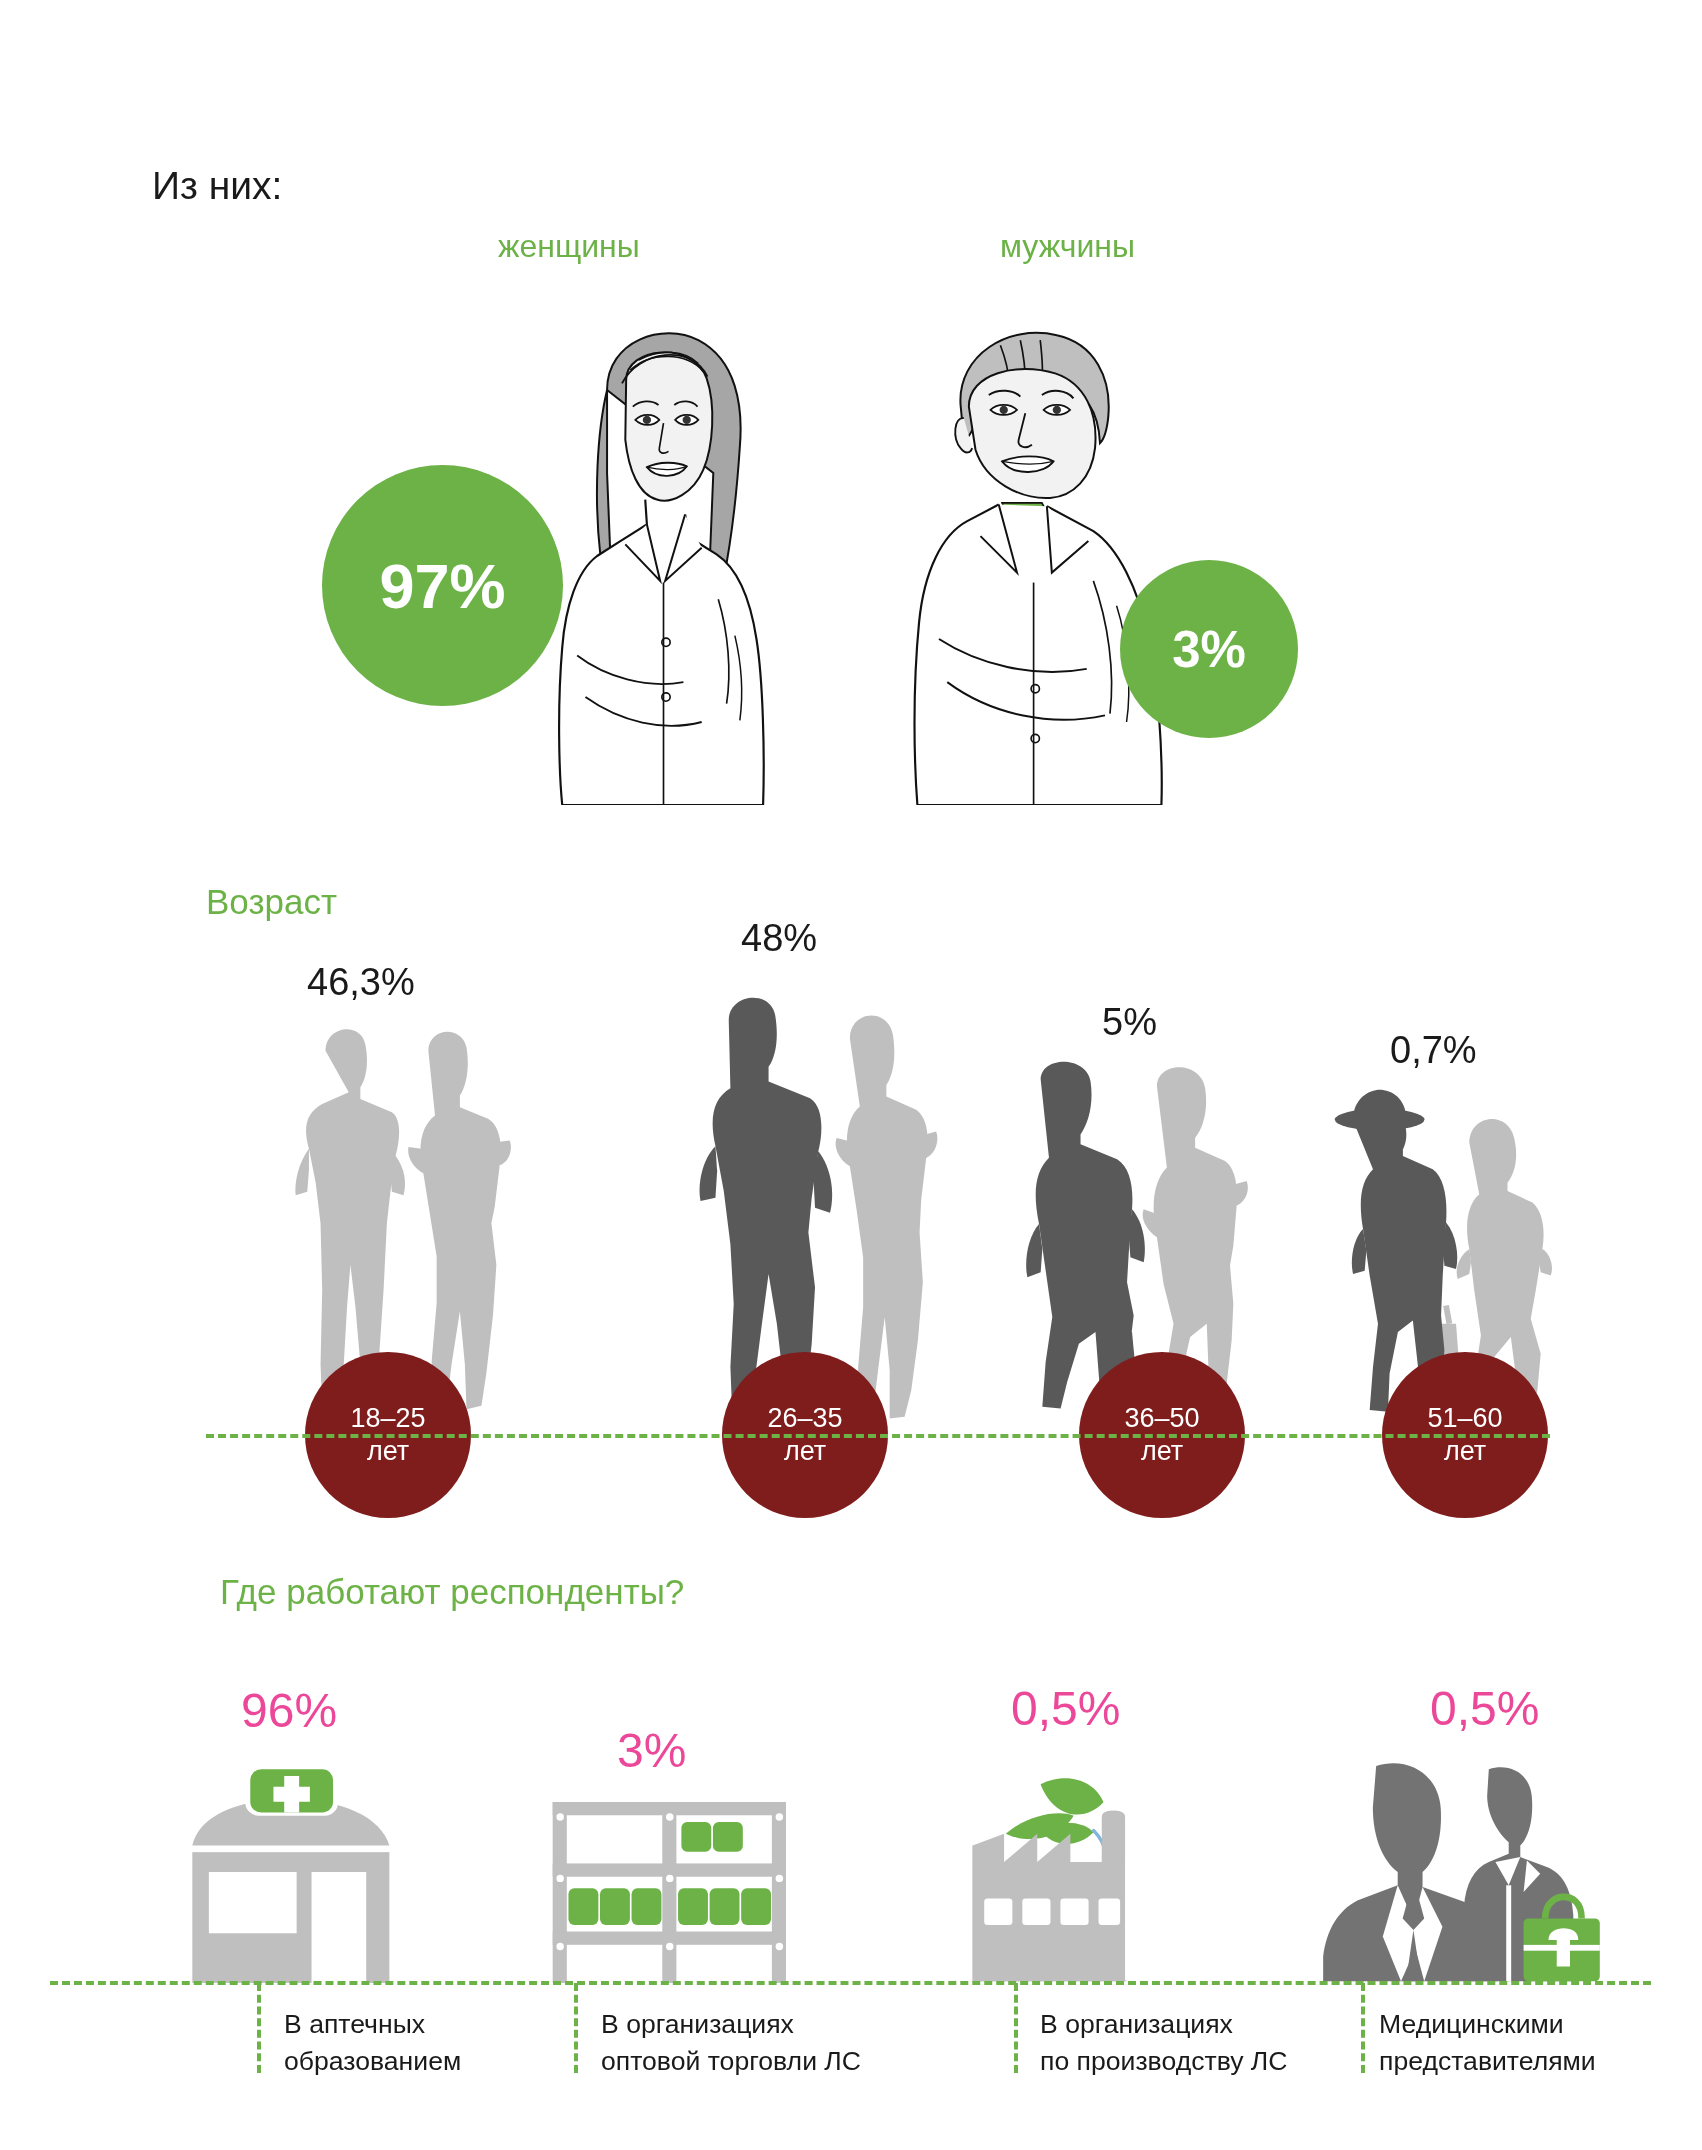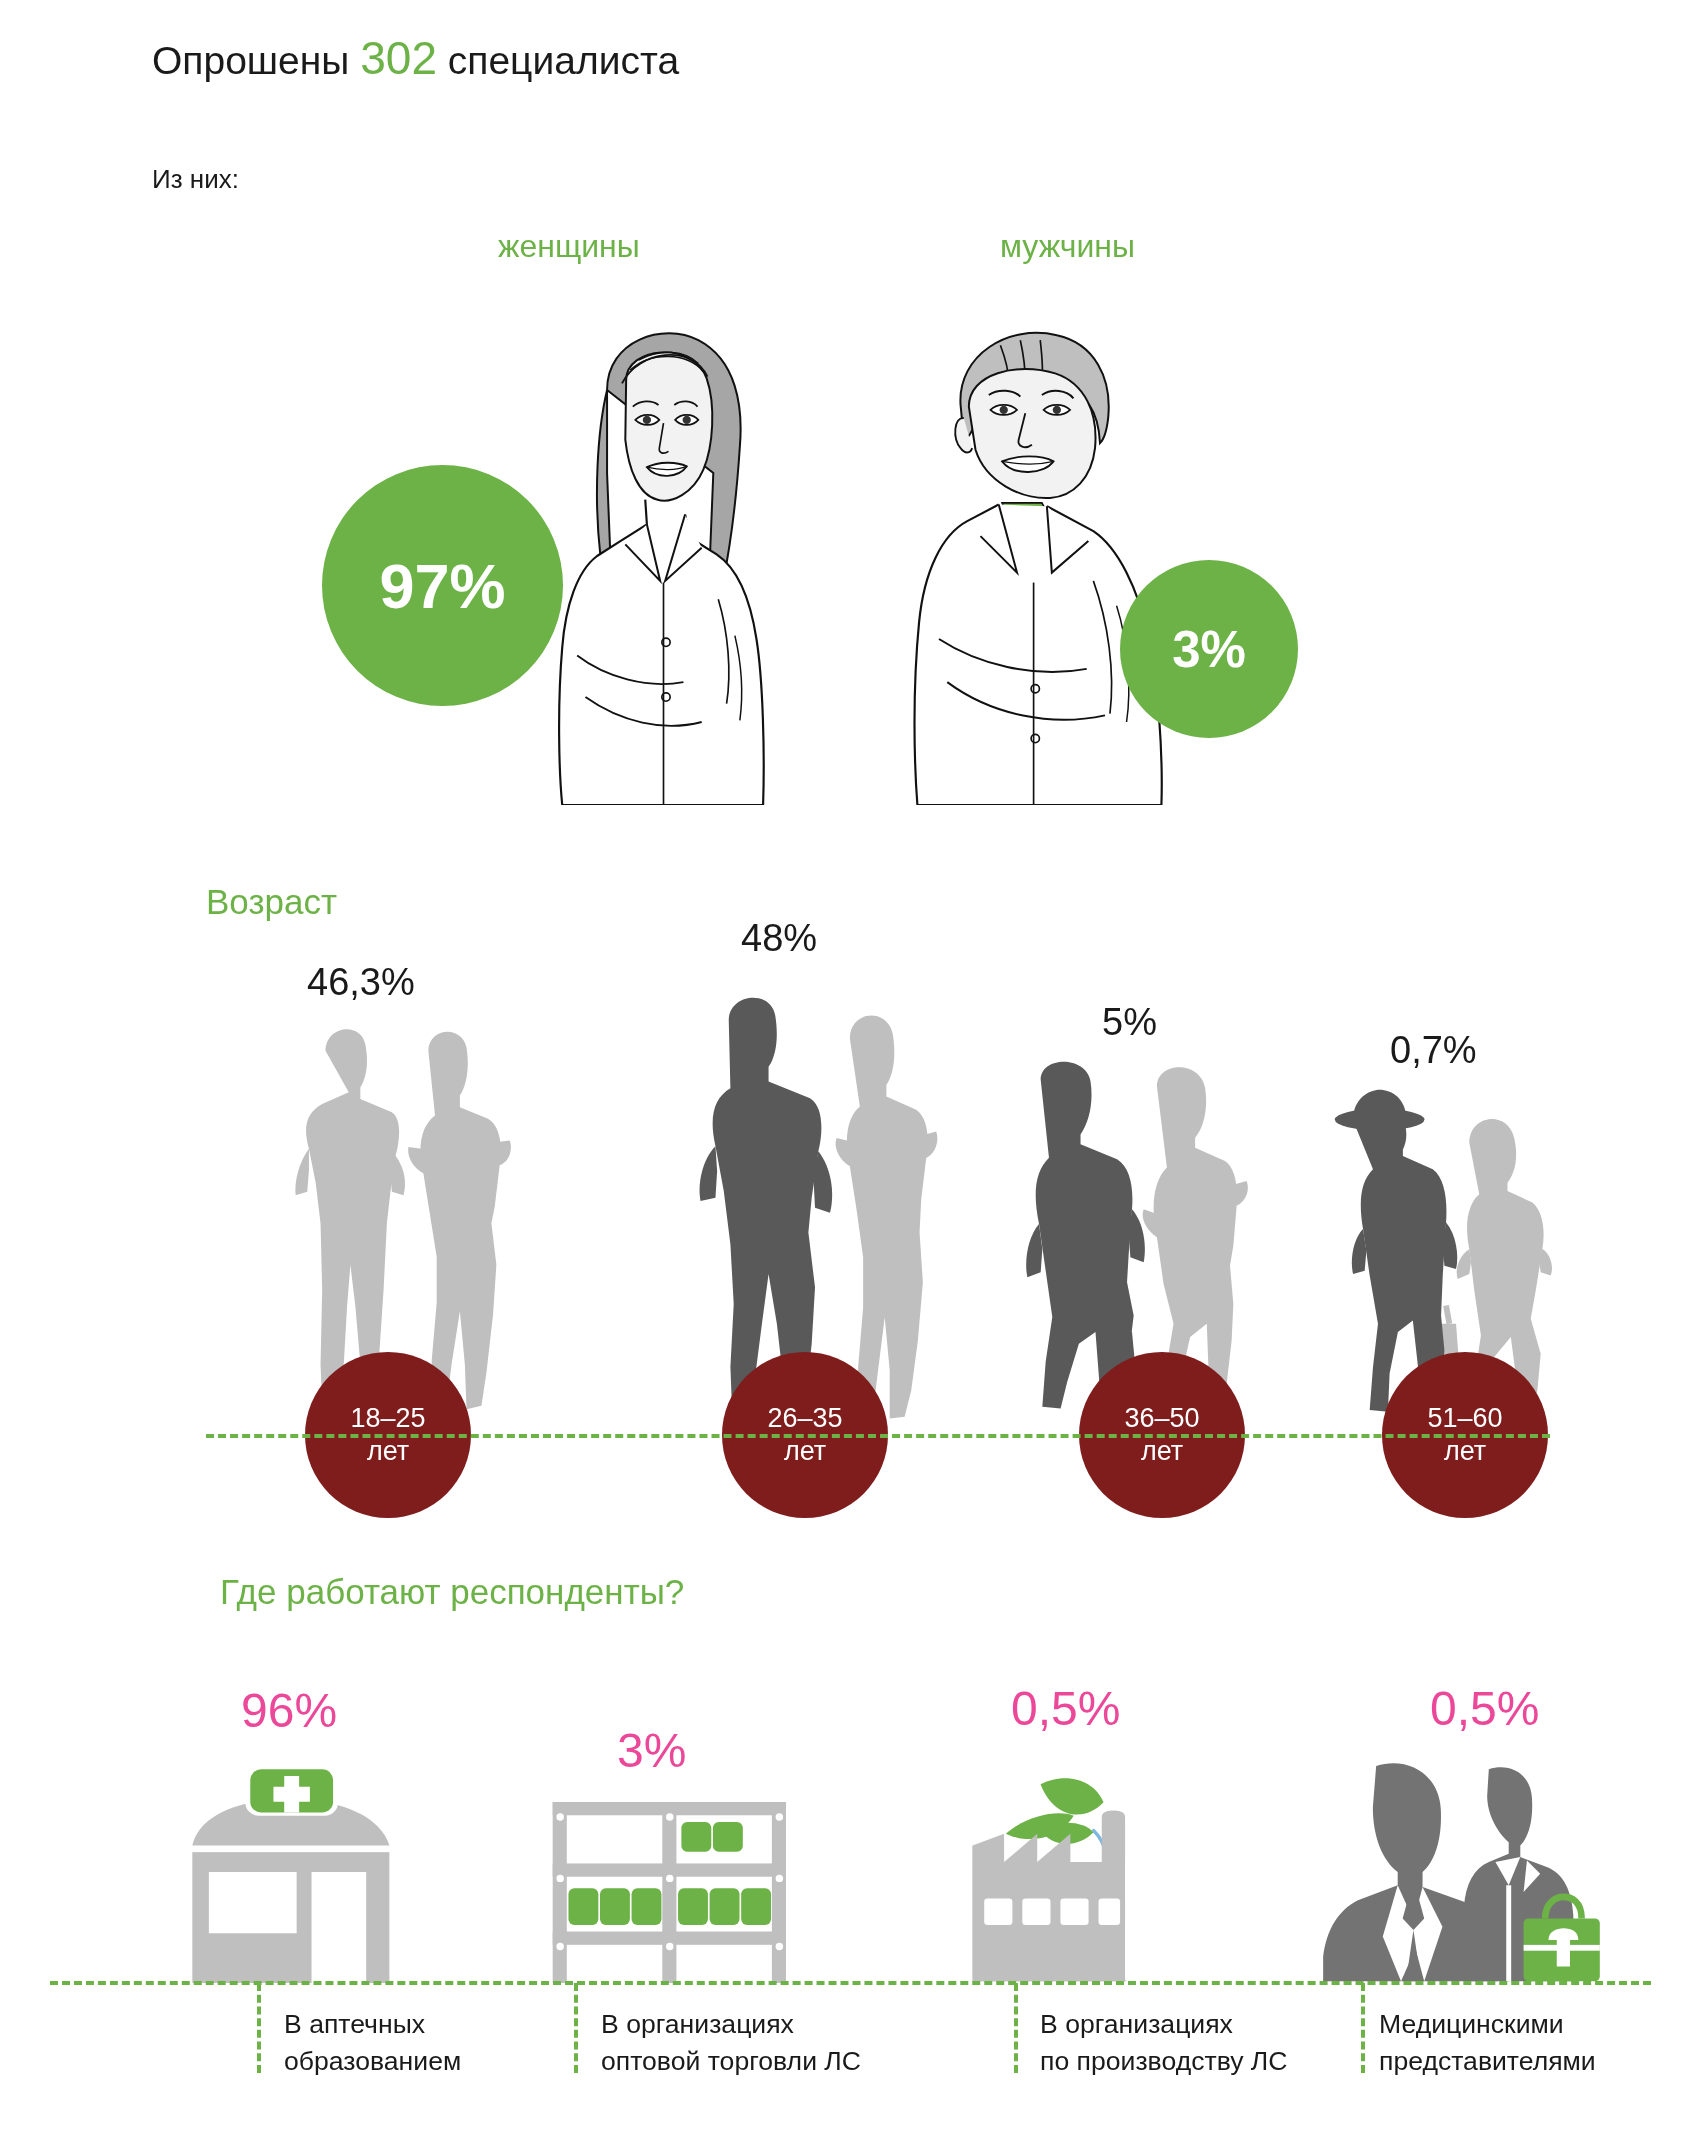--- a/index.html
+++ b/index.html
@@ -9,21 +9,21 @@
     color:#1a1a1a;
     -webkit-font-smoothing:antialiased;
   }
   .abs{position:absolute;}
 
   
   #header{left:152px;top:33px;width:1162px;}
   #header .l1{font-size:39px;line-height:51px;white-space:nowrap;}
   #header .l2{font-size:39px;line-height:51px;white-space:nowrap;}
   #header .num{color:#6cb247;font-size:46px;}
-  #iznih{left:152px;top:164px;font-size:26px;}
+  #iznih{left:152px;top:164px;font-size:39px;}
 
   
   .gender-label{color:#6cb247;font-size:32px;}
   #lbl-women{left:498px;top:228px;}
   #lbl-men{left:1000px;top:228px;}
 
   .pct-circle{
     border-radius:50%;
     background:#6cb247;
     display:flex;align-items:center;justify-content:center;
@@ -54,23 +54,20 @@
   .work-pct{position:absolute;font-size:48px;color:#ec4899;white-space:nowrap;}
   .work-tick{position:absolute;width:0;height:90px;border-left:4.1px dashed #6cb247;}
   .work-label{position:absolute;font-size:26.6px;line-height:37px;color:#1a1a1a;}
 
   .icon-wrap{position:absolute;}
 </style>
 </head>
 <body>
 
 <div class="abs" id="header">
-  <div class="l1">
-    <span>Опрошены </span><span class="num">302</span><span> специалиста</span>
-  </div>
 </div>
 <div class="abs" id="iznih">Из них:</div>
 
 <div class="abs gender-label" id="lbl-women">женщины</div>
 <div class="abs gender-label" id="lbl-men">мужчины</div>
 
 <svg class="figure-svg" style="left:514px;top:307px;" width="299" height="498" viewBox="0 0 360 600">
 
   <path d="M112 100 C112 40 180 18 222 40 C268 64 276 120 272 168
            C268 230 262 280 252 330 C246 360 236 372 222 376

